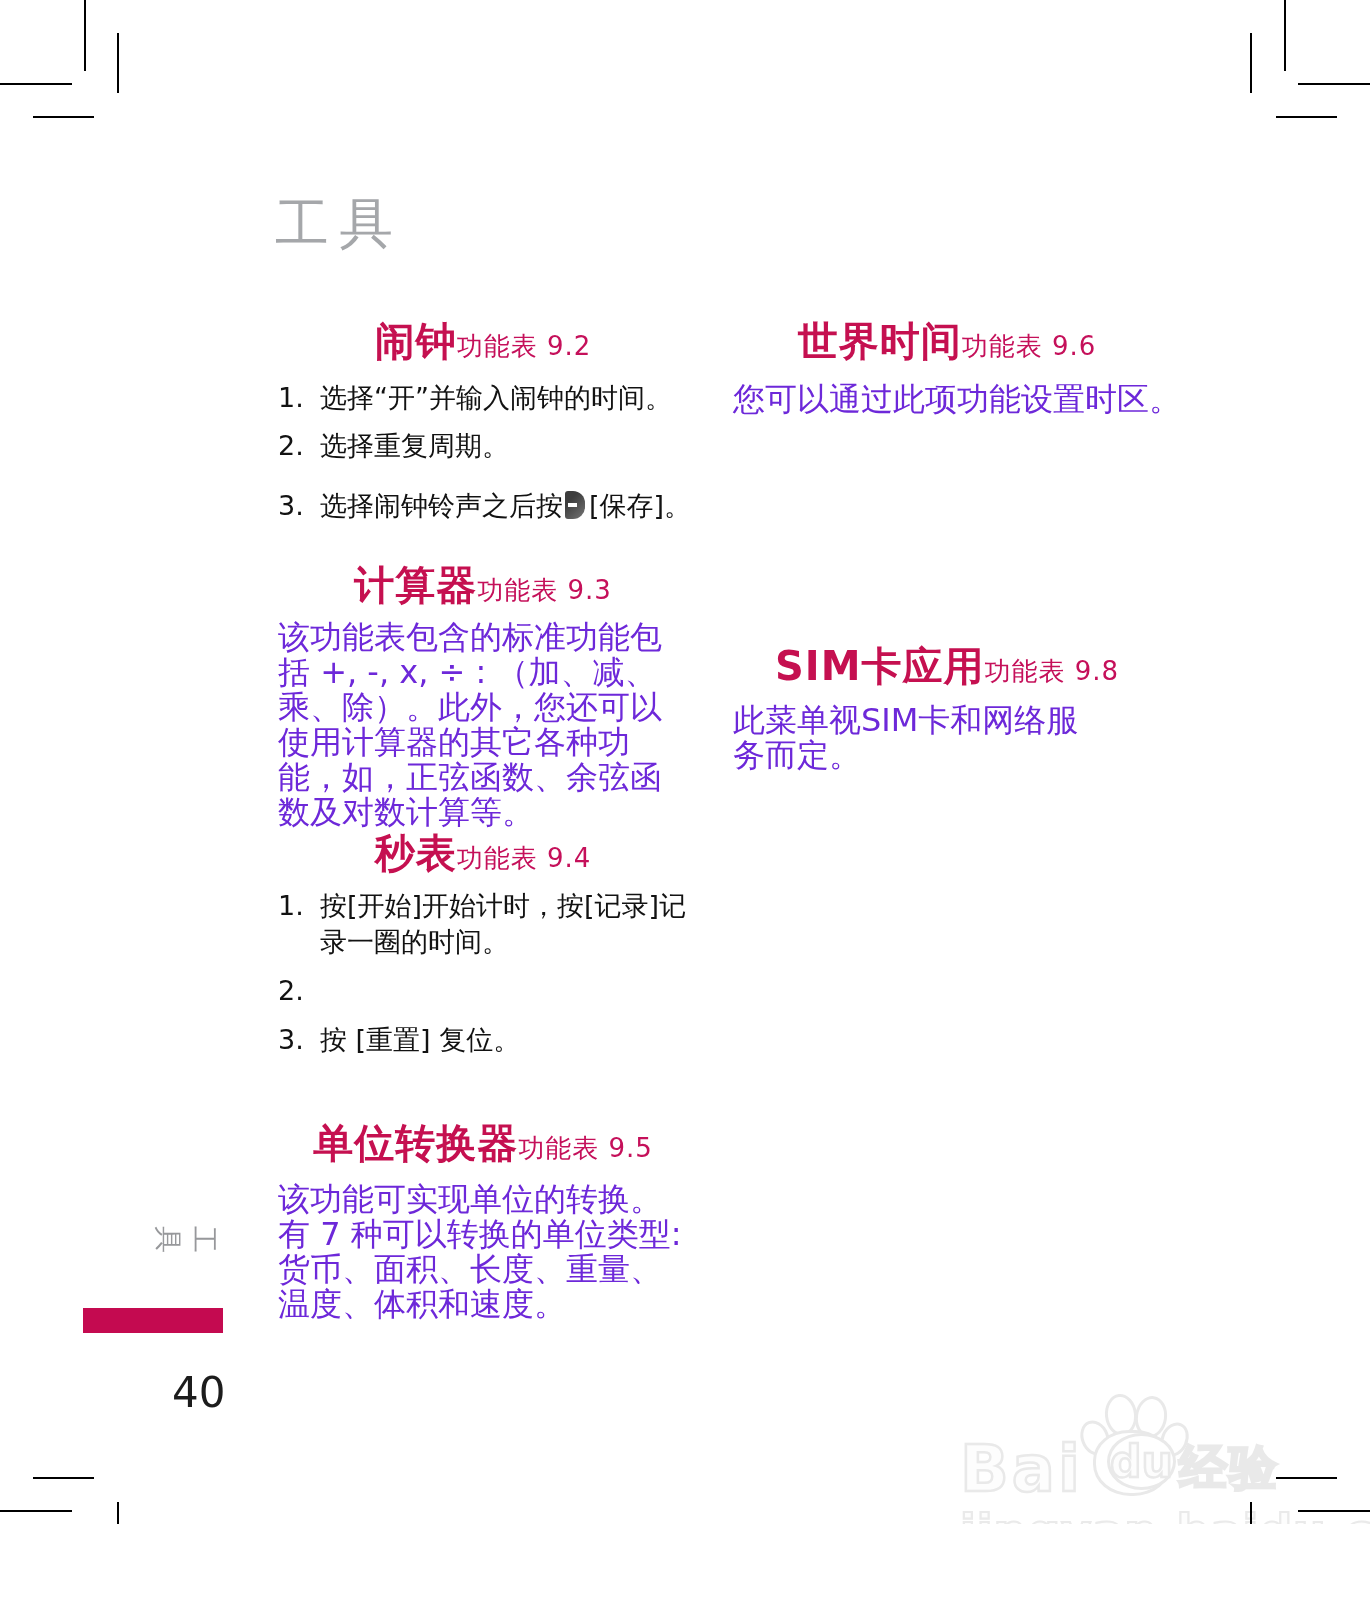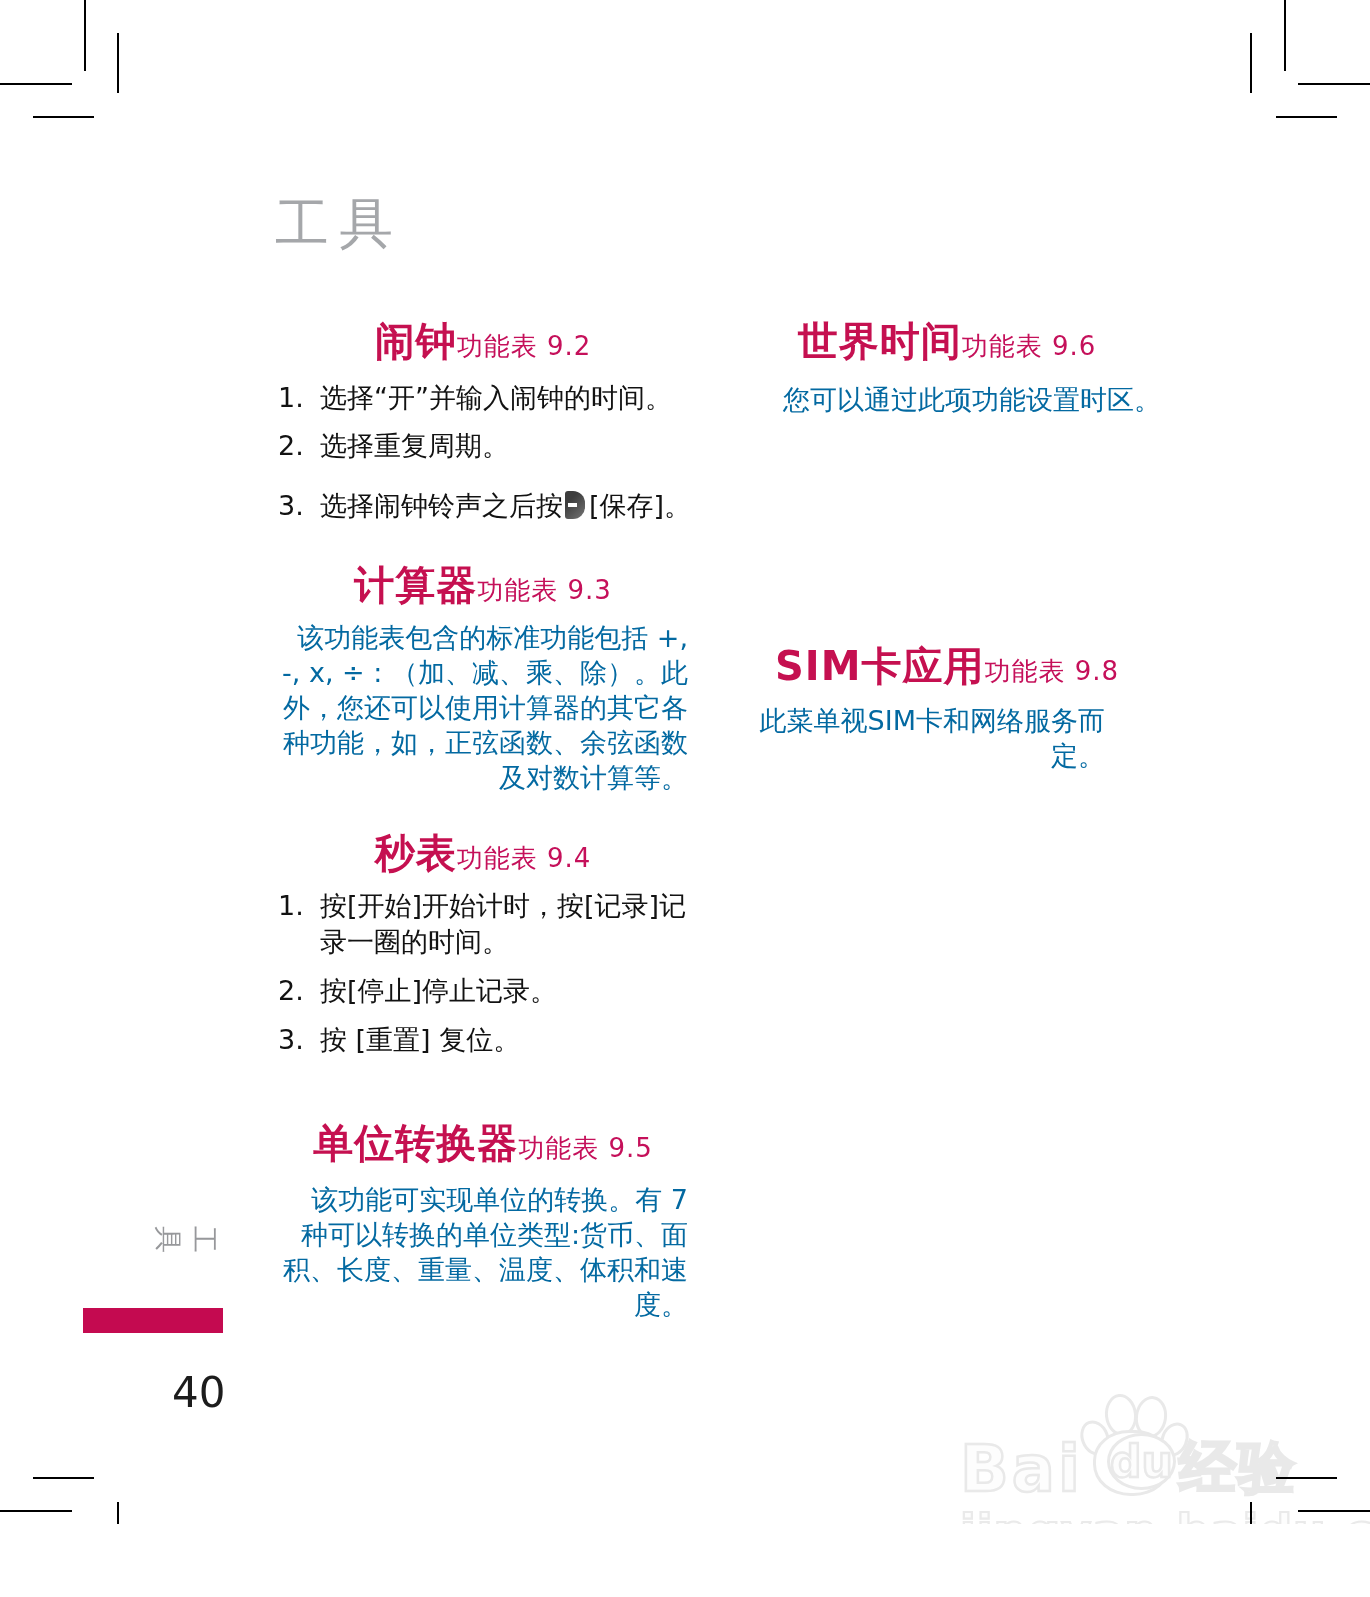--- a/index.html
+++ b/index.html
@@ -15,21 +15,21 @@
   
   .doc-title{
     position:absolute;left:275px;top:188px;
     font-size:54px;font-weight:500;color:#a5a7aa;letter-spacing:10px;z-index:2;
   }
   
   .section{position:absolute;z-index:2;}
   .sec-head{display:flex;justify-content:center;align-items:baseline;}
   .sec-title{font-size:40px;font-weight:bold;color:#c51050;line-height:46px;letter-spacing:1px;}
   .sec-menu{font-size:26px;font-weight:normal;color:#c5105a;letter-spacing:1px;}
-  .sec-body{font-size:27px;line-height:35px;color:#0369a1;margin-top:14px;text-align:right;}
+  .sec-body{font-size:32px;line-height:35px;color:#6d28d9;margin-top:14px;}
   .steps{margin-top:16px;}
   .step{display:flex;font-size:27px;line-height:36px;color:#121212;}
   .step-num{flex:0 0 42px;}
   .step-text{flex:1;}
   .nowrap{white-space:nowrap;}
   .mb12{margin-bottom:12px;} .mb13{margin-bottom:13px;} .mb24{margin-bottom:24px;}
   
   .softkey{
     display:inline-block;vertical-align:-4px;width:20px;height:28px;margin:0 4px 0 2px;
     background:linear-gradient(135deg,#3d3d3d 30%,#757575 100%);
@@ -43,21 +43,21 @@
     position:absolute;left:222px;top:1226px;width:72px;
     transform:rotate(90deg);transform-origin:left top;
     font-size:27px;color:#97989b;letter-spacing:12px;z-index:2;
   }
   .accent-bar{position:absolute;left:83px;top:1308px;width:140px;height:25px;background:#c40a50;z-index:2;}
   .folio{position:absolute;left:172px;top:1368px;font-size:42px;color:#1c1c1c;z-index:2;}
   
   .watermark{position:absolute;left:960px;top:1394px;width:360px;z-index:1;color:#fdfdfd;}
   .wm-row1{display:flex;align-items:flex-end;height:104px;}
   .wm-bai{font-size:64px;font-weight:bold;letter-spacing:3px;-webkit-text-stroke:2.5px #e9e9e9;line-height:58px;}
-  .wm-cn{font-size:57px;font-weight:bold;letter-spacing:2px;-webkit-text-stroke:2.5px #e9e9e9;line-height:62px;margin-left:2px;}
+  .wm-cn{font-size:48px;font-weight:bold;letter-spacing:2px;-webkit-text-stroke:2.5px #e9e9e9;line-height:62px;margin-left:2px;}
   .wm-url{font-size:46px;font-weight:bold;margin-top:6px;letter-spacing:1px;-webkit-text-stroke:2.2px #eaeaea;}
   .paw{position:relative;width:100px;height:104px;flex:0 0 100px;margin:0 -4px 0 -2px;}
   .paw span{position:absolute;background:#fff;border:3px solid #e9e9e9;border-radius:50%;}
   .paw .pad{left:12px;bottom:2px;width:72px;height:60px;border-radius:46% 46% 48% 48%;}
   .paw .t1{left:0;top:26px;width:22px;height:30px;transform:rotate(-22deg);}
   .paw .t2{left:24px;top:0;width:26px;height:36px;transform:rotate(-6deg);}
   .paw .t3{left:54px;top:2px;width:26px;height:36px;transform:rotate(8deg);}
   .paw .t4{left:80px;top:28px;width:21px;height:29px;transform:rotate(24deg);}
   .wm-du{position:absolute;left:26px;bottom:8px;font-size:44px;font-weight:bold;color:#fdfdfd;-webkit-text-stroke:2.5px #e9e9e9;}
 </style>
@@ -122,21 +122,20 @@
       <span class="sec-title">秒表</span>
       <span class="sec-menu">功能表 9.4</span>
     </div>
     <div class="steps" style="margin-top:12px;">
       <div class="step mb13">
         <span class="step-num">1.</span>
         <span class="step-text">按[开始]开始计时，按[记录]记录一圈的时间。</span>
       </div>
       <div class="step mb13">
         <span class="step-num">2.</span>
-        <span class="step-text nowrap">按[停止]停止记录。</span>
       </div>
       <div class="step">
         <span class="step-num">3.</span>
         <span class="step-text nowrap">按 [重置] 复位。</span>
       </div>
     </div>
   </div>
 
   <div class="section" style="left:278px;top:1120px;width:410px;">
     <div class="sec-head">

